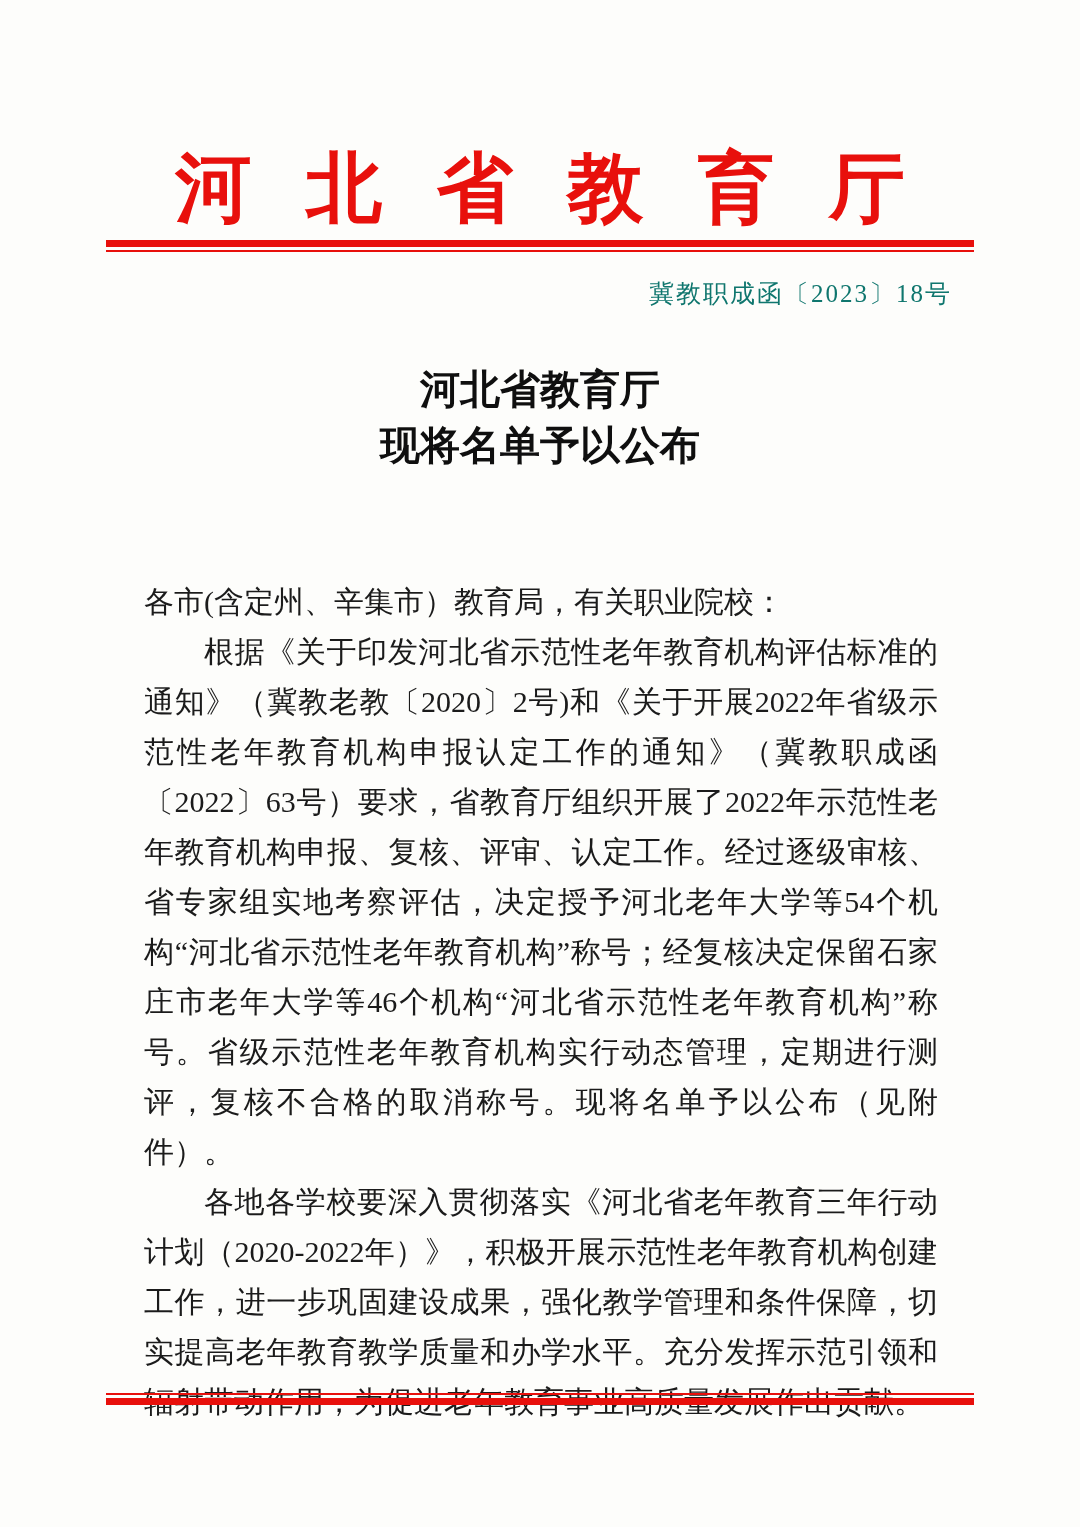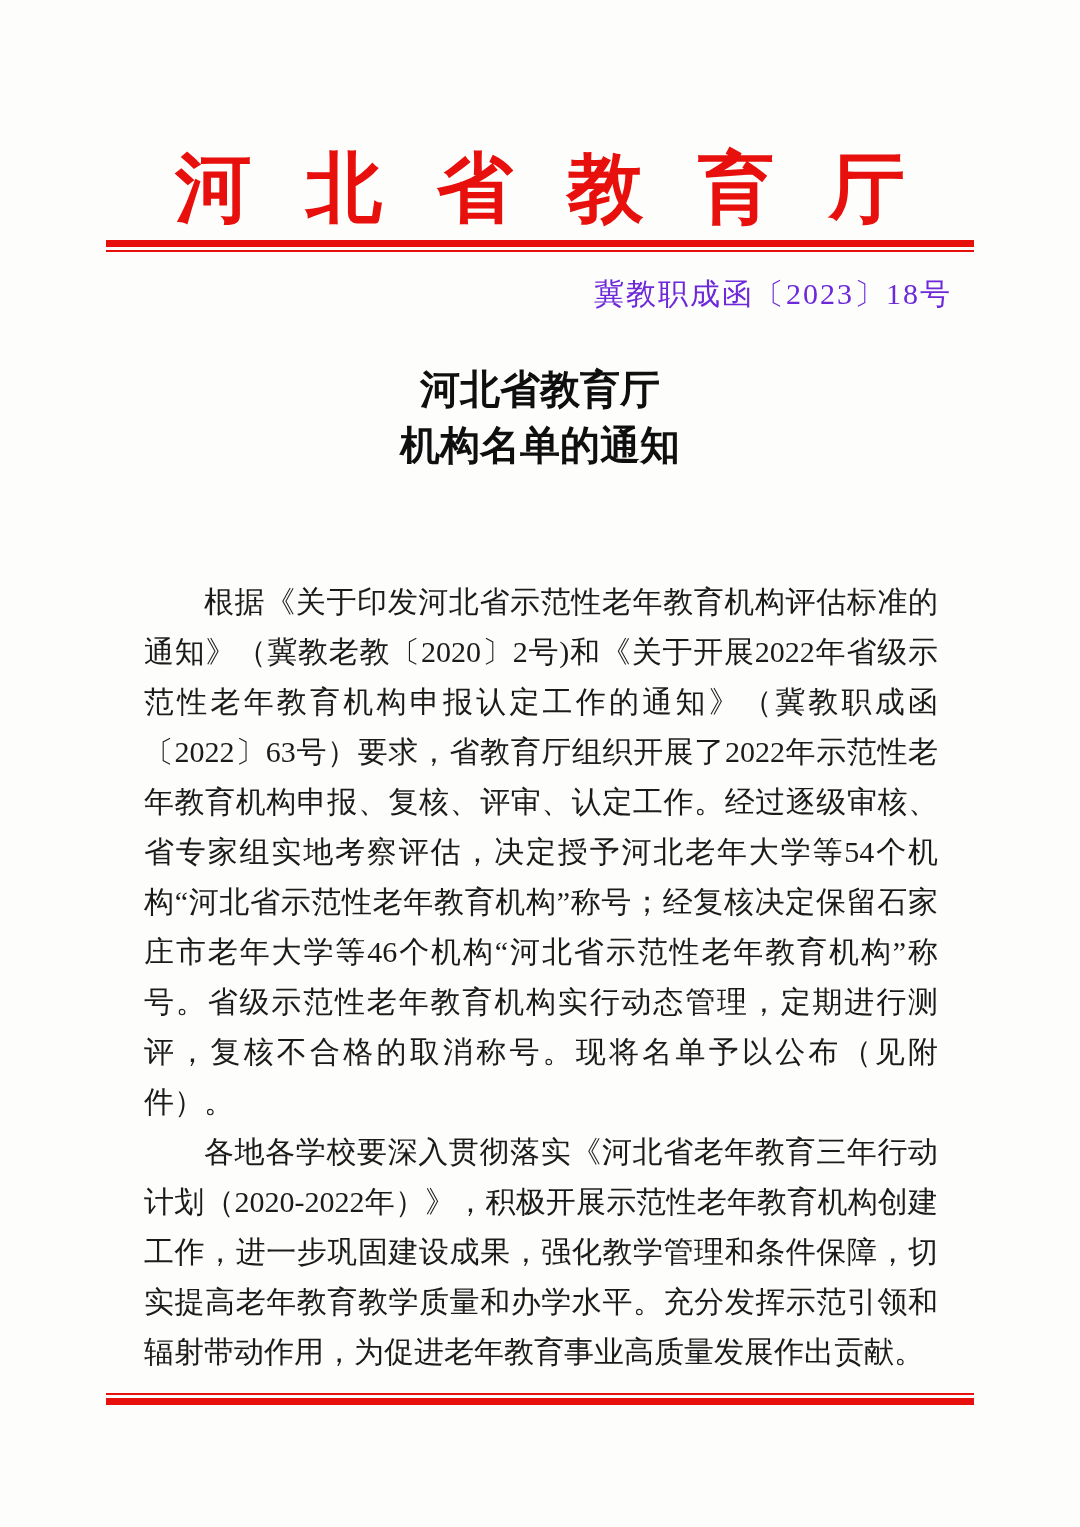--- a/index.html
+++ b/index.html
@@ -37,24 +37,24 @@
   .rule-bottom { top: 1393px; }
   .rule .thick { height: 7px; background: #e8100c; }
   .rule .thin  { height: 2px; background: #e8100c; }
   .rule-top .thin { margin-top: 3px; }
   .rule-bottom .thick { margin-top: 3px; }
   
   .doc-number {
     position: absolute;
     top: 274px;
     right: 128px;
-    font-size: 30px;
+    font-size: 25px;
     line-height: 40px;
     letter-spacing: 2px;
-    color: #6d28d9;
+    color: #0f766e;
   }
   
   .notice-title {
     position: absolute;
     top: 362px;
     left: 0;
     width: 100%;
     text-align: center;
     font-weight: bold;
     font-size: 40px;
@@ -84,24 +84,25 @@
 
   <div class="rule rule-top">
     <div class="thick"></div>
     <div class="thin"></div>
   </div>
 
   <div class="doc-number">冀教职成函〔2023〕18号</div>
 
   <div class="notice-title">
     <div>河北省教育厅</div>
-    <div>机构名单的通知</div>
+    <div>现将名单予以公布</div>
   </div>
 
   <div class="body-text">
+    <p class="salutation">各市(含定州、辛集市）教育局，有关职业院校：</p>
     <p>根据《关于印发河北省示范性老年教育机构评估标准的通知》（冀教老教〔2020〕2号)和《关于开展2022年省级示范性老年教育机构申报认定工作的通知》（冀教职成函〔2022〕63号）要求，省教育厅组织开展了2022年示范性老年教育机构申报、复核、评审、认定工作。经过逐级审核、省专家组实地考察评估，决定授予河北老年大学等54个机构“河北省示范性老年教育机构”称号；经复核决定保留石家庄市老年大学等46个机构“河北省示范性老年教育机构”称号。省级示范性老年教育机构实行动态管理，定期进行测评，复核不合格的取消称号。现将名单予以公布（见附件）。</p>
     <p>各地各学校要深入贯彻落实《河北省老年教育三年行动计划（2020-2022年）》，积极开展示范性老年教育机构创建工作，进一步巩固建设成果，强化教学管理和条件保障，切实提高老年教育教学质量和办学水平。充分发挥示范引领和辐射带动作用，为促进老年教育事业高质量发展作出贡献。</p>
   </div>
 
   <div class="rule rule-bottom">
     <div class="thin"></div>
     <div class="thick"></div>
   </div>
 
 </div>

